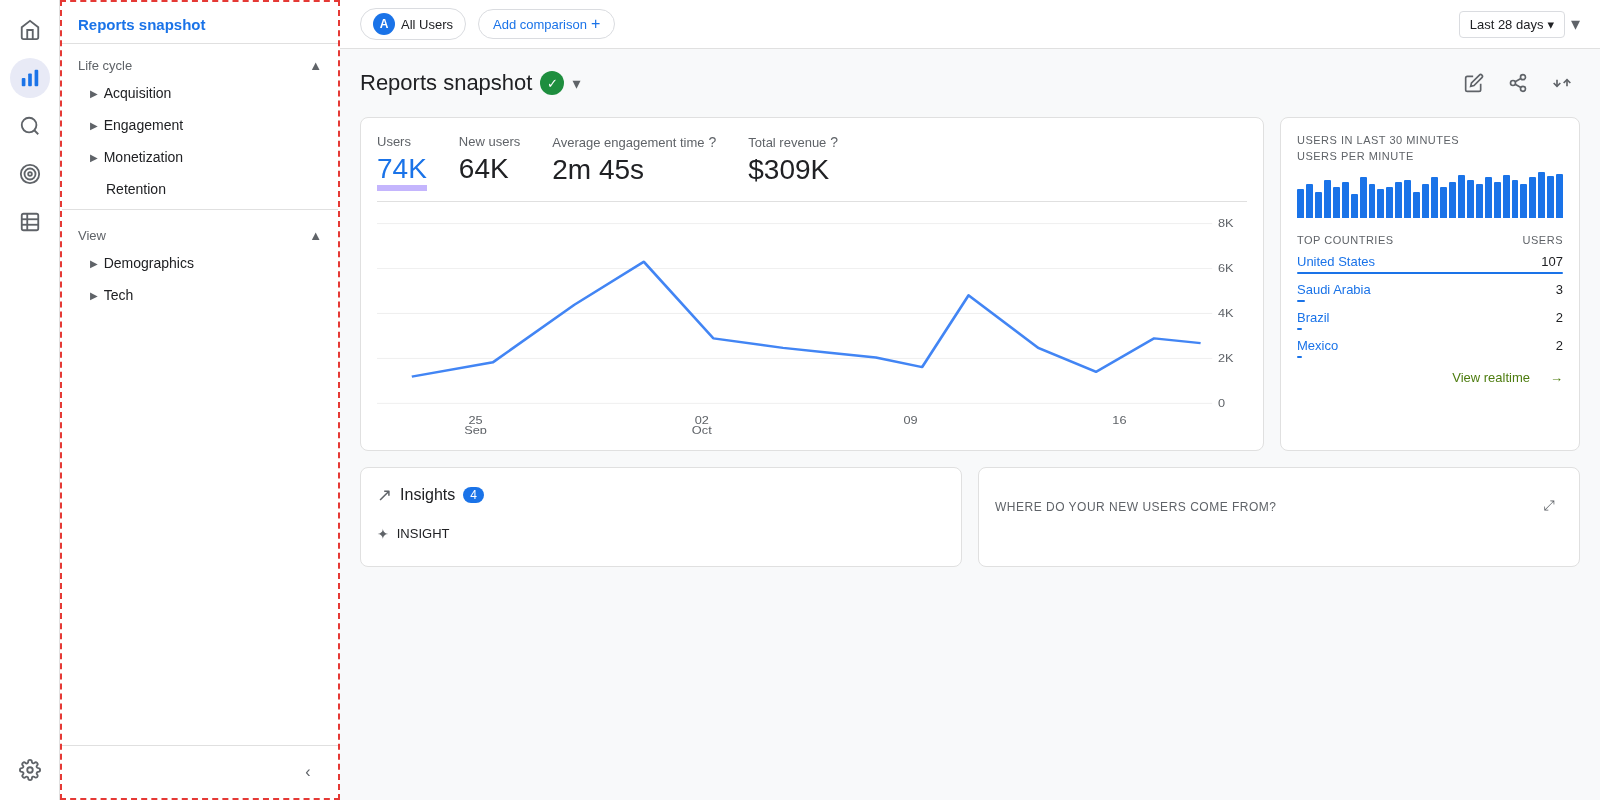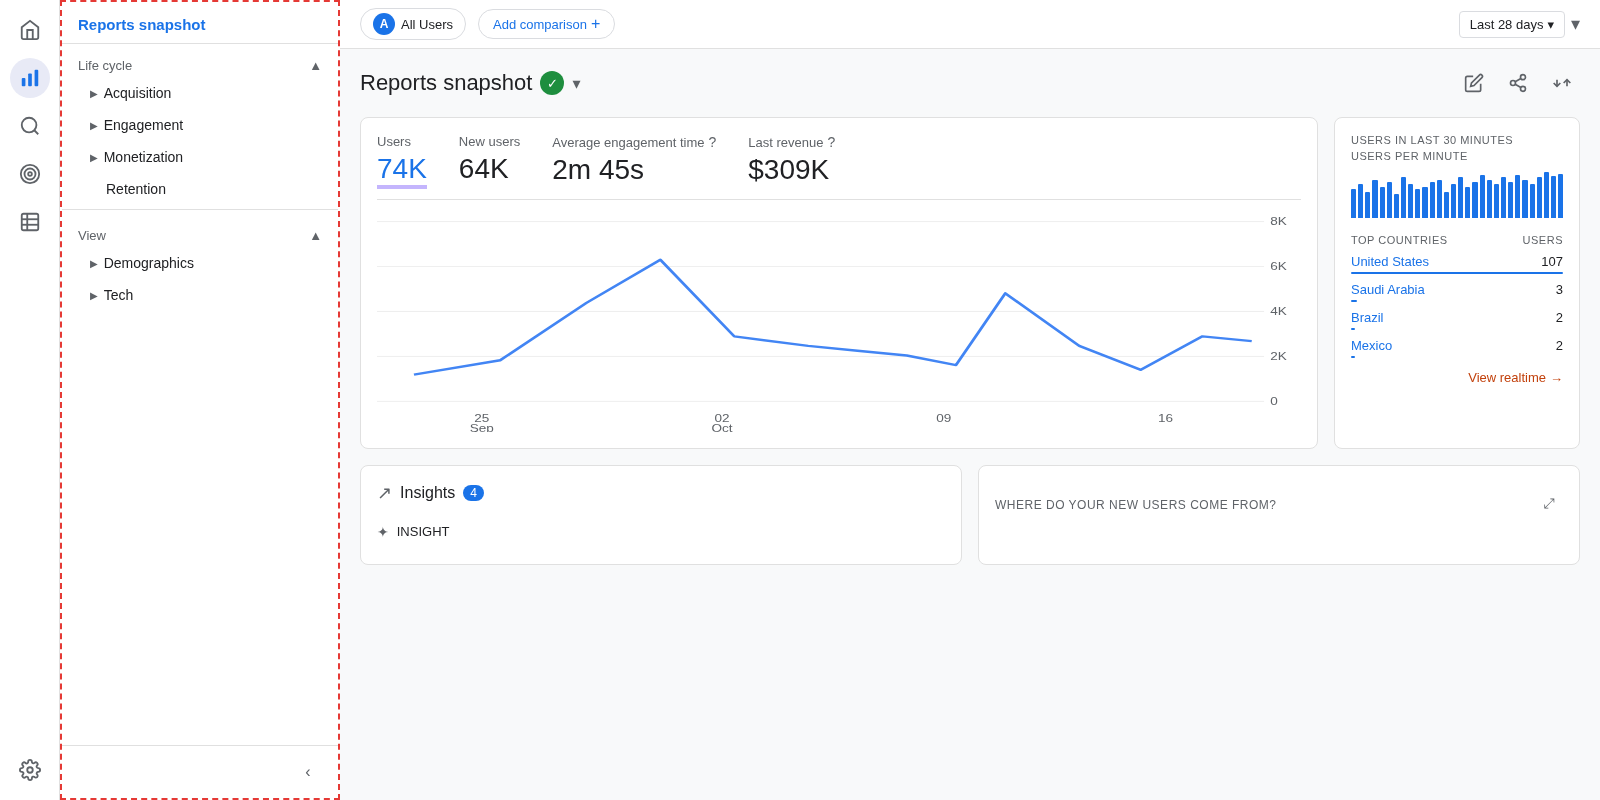--- a/index.html
+++ b/index.html
@@ -176,59 +176,59 @@
     }
     .main-card {
       flex: 1;
       background: #fff;
       border-radius: 8px;
       border: 1px solid #e0e0e0;
       padding: 16px;
       overflow: hidden;
     }
     .side-card {
-      width: 246px;
+      width: 300px;
       background: #fff;
       border-radius: 8px;
       border: 1px solid #e0e0e0;
       padding: 16px;
       flex-shrink: 0;
     }
 
     
     .metrics-row {
       display: flex;
       gap: 32px;
       margin-bottom: 12px;
       border-bottom: 1px solid #e0e0e0;
       padding-bottom: 10px;
     }
     .metric { display: flex; flex-direction: column; gap: 4px; }
     .metric-label { font-size: 13px; color: #5f6368; display: flex; align-items: center; gap: 4px; }
     .metric-value { font-size: 28px; font-weight: 400; color: #202124; }
-    .metric-value.blue { color: #1a73e8; border-bottom: 4px solid #c4b5fd; }
+    .metric-value.blue { color: #1a73e8; border-bottom: 6px solid #c4b5fd; }
     .help-icon { color: #5f6368; font-size: 14px; cursor: pointer; }
 
     
     .chart-container { position: relative; height: 220px; }
     .chart-svg { width: 100%; height: 100%; }
 
     
     .realtime-label { font-size: 11px; color: #5f6368; text-transform: uppercase; letter-spacing: 0.5px; font-weight: 500; margin-bottom: 4px; }
     .realtime-count { font-size: 48px; font-weight: 300; color: #202124; margin-bottom: 12px; }
     .per-minute-label { font-size: 11px; color: #5f6368; text-transform: uppercase; letter-spacing: 0.5px; font-weight: 500; margin-bottom: 8px; }
     .mini-bars {
       display: flex; align-items: flex-end; gap: 2px; height: 48px; margin-bottom: 16px;
     }
     .mini-bar { background: #1a73e8; border-radius: 1px 1px 0 0; flex: 1; }
     .countries-header { display: flex; justify-content: space-between; font-size: 11px; color: #5f6368; text-transform: uppercase; letter-spacing: 0.5px; margin-bottom: 8px; }
     .country-row { margin-bottom: 8px; }
     .country-name-row { display: flex; justify-content: space-between; font-size: 13px; margin-bottom: 3px; }
     .country-bar { height: 2px; background: #1a73e8; border-radius: 1px; }
-    .view-realtime { display: flex; align-items: center; justify-content: flex-end; color: #c2410c; font-size: 13px; cursor: pointer; gap: 4px; margin-top: 12px; }
+    .view-realtime { display: flex; align-items: center; justify-content: flex-end; color: #4d7c0f; font-size: 13px; cursor: pointer; gap: 20px; margin-top: 12px; }
 
     
     .bottom-row { display: flex; gap: 16px; }
     .insights-card {
       flex: 1;
       background: #fff;
       border-radius: 8px;
       border: 1px solid #e0e0e0;
       padding: 16px;
     }
@@ -427,21 +427,21 @@
           </div>
           <div class="metric">
             <div class="metric-label">
               <span>Average engagement time</span>
               <span class="help-icon">?</span>
             </div>
             <div class="metric-value">2m 45s</div>
           </div>
           <div class="metric">
             <div class="metric-label">
-              <span>Last revenue</span>
+              <span>Total revenue</span>
               <span class="help-icon">?</span>
             </div>
             <div class="metric-value">$309K</div>
           </div>
         </div>
 
         <div class="chart-container">
           <svg class="chart-svg" viewBox="0 0 750 230" preserveAspectRatio="none">
 
             <line x1="0" y1="10" x2="720" y2="10" stroke="#e0e0e0" stroke-width="0.5"></line>

